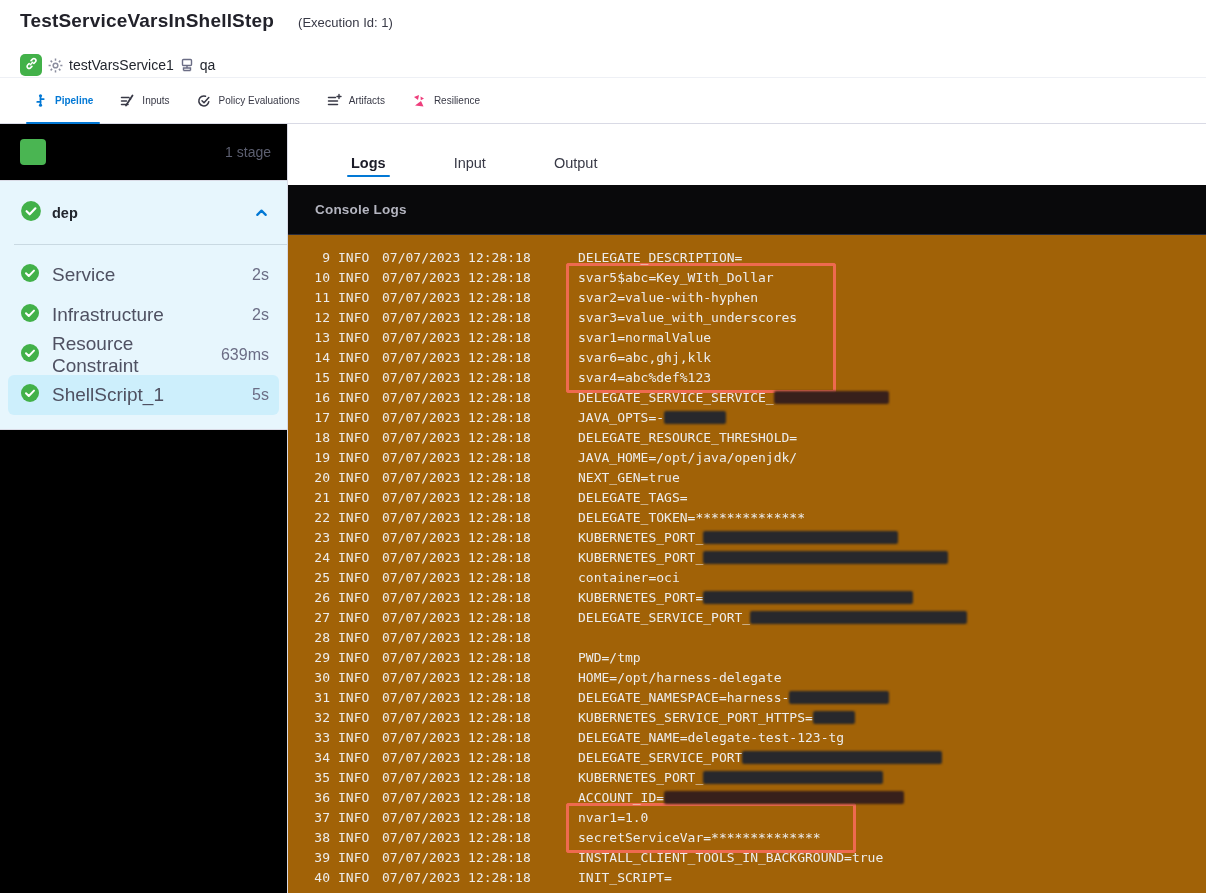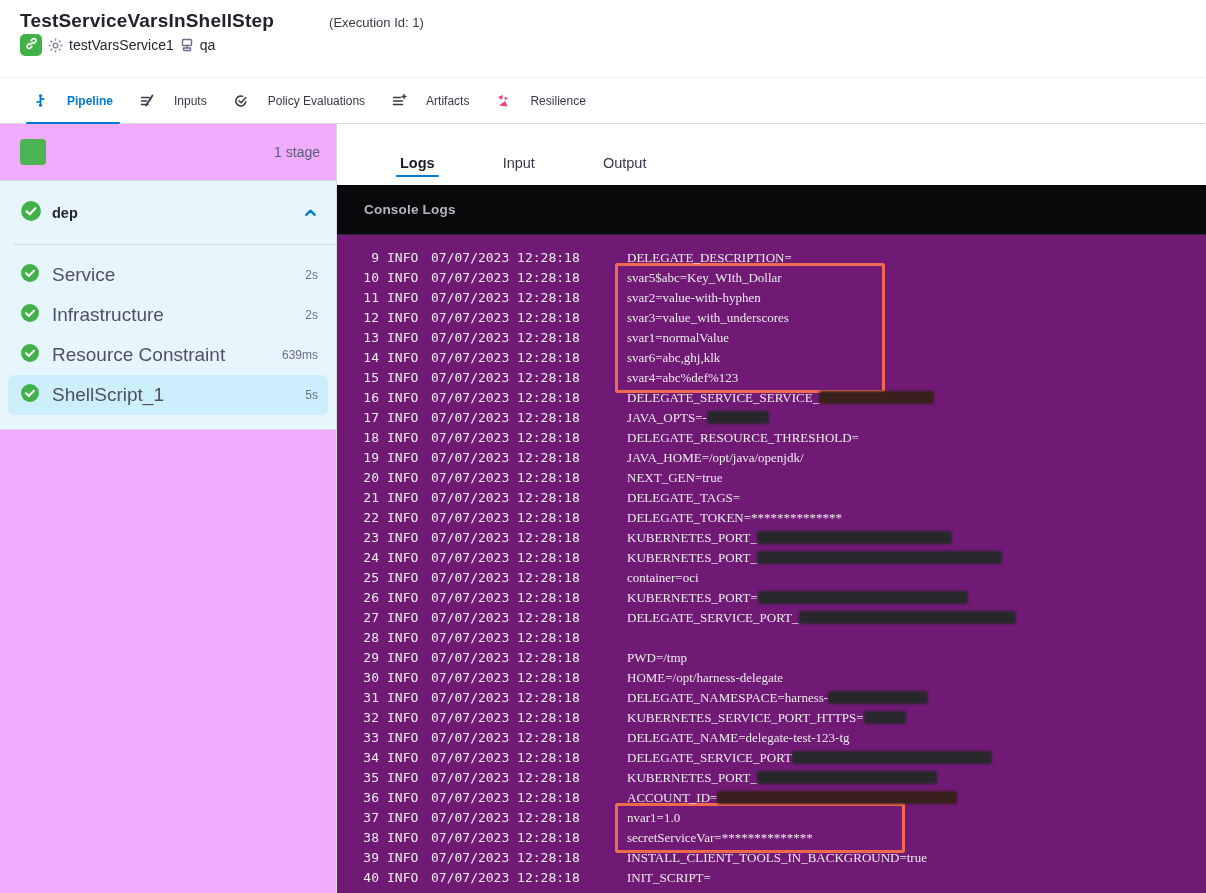--- a/index.html
+++ b/index.html
@@ -3,70 +3,70 @@
 <meta charset="utf-8">
 <style>
   * { margin:0; padding:0; box-sizing:border-box; }
   html,body { width:1206px; height:893px; overflow:hidden; background:#fff;
     font-family:"Liberation Sans","DejaVu Sans",sans-serif; }
 
   
   .app-header { height:78px; background:#fff; padding:10px 20px 0 20px; border-bottom:1px solid #eef0f5; }
   .title-row { display:flex; align-items:baseline; gap:24px; }
   .page-title { font-size:19px; font-weight:700; color:#22222a; letter-spacing:.2px; }
-  .exec-id { font-size:13px; color:#383946;margin-left:31px; }
-  .meta-row { display:flex; align-items:center; gap:5px; margin-top:2px; }
+  .exec-id { font-size:13px; color:#383946; }
+  .meta-row { display:flex; align-items:center; gap:5px; margin-top:22px; }
   .svc-badge { width:22px; height:22px; border-radius:5px; background:#42b149; display:flex; align-items:center; justify-content:center; }
   .meta-ico { color:#6b6d85; display:flex; align-items:center; }
   .meta-text { font-size:14px; color:#22262e; }
 
   
   .tab-bar { height:46px; background:#fff; border-bottom:1px solid #d9dae5; display:flex; align-items:stretch; padding-left:20px; }
-  .main-tab { display:flex; align-items:center; gap:19px; padding:0 13px; font-size:12px; font-weight:500;
+  .main-tab { display:flex; align-items:center; gap:7px; padding:0 13px; font-size:10px; font-weight:500;
     color:#383946; position:relative; cursor:pointer; }
   .main-tab.active { color:#0278d5; font-weight:700; }
   .main-tab.active::after { content:""; position:absolute; left:6px; right:6px; bottom:-1px; height:2.5px; background:#0278d5; border-radius:2px; }
   .main-tab .ico { display:flex; align-items:center; }
 
   
   .content { display:flex; height:769px; }
-  .sidebar { width:337px; border-right:1px solid #d9dae5; background:#f0abfc; display:flex; flex-direction:column; }
+  .sidebar { width:288px; border-right:1px solid #d9dae5; background:#000000; display:flex; flex-direction:column; }
   .mainpane { flex:1; display:flex; flex-direction:column; min-width:0; }
 
   
   .stage-summary { height:57px; border-bottom:1px solid #d9dae5; display:flex; align-items:center; padding:0 16px 0 20px; }
   .stage-square { width:26px; height:26px; border-radius:4px; background:#4ab552; }
   .stage-count { margin-left:auto; font-size:14px; color:#5c5f70; }
   .stage-section { background:#e7f6fd; border-bottom:1px solid #d9dae5; padding-bottom:14px; }
   .stage-header { height:63px; display:flex; align-items:center; padding:0 18px 0 20px; cursor:pointer; }
   .stage-name { margin-left:10px; font-size:14.5px; font-weight:600; color:#22262e; }
   .stage-chevron { margin-left:auto; color:#0278d5; display:flex; }
   .stage-divider { height:1px; background:#c9d9e2; margin:0 0 10px 14px; }
   .step-item { height:40px; margin:0 8px; padding:0 10px 0 12px; display:flex; align-items:center; border-radius:6px; cursor:pointer; }
   .step-item.selected { background:#cdeffc; }
   .step-label { margin-left:12px; font-size:19px; color:#4f5162; }
-  .step-duration { margin-left:auto; font-size:12px; color:#6b6d85; }
+  .step-duration { margin-left:auto; font-size:16px; color:#6b6d85; }
 
   
   .log-tabs { height:61px; background:#fff; display:flex; align-items:flex-end; padding:0 0 0 27px; }
   .log-tab { font-size:14.5px; color:#383946; padding:0 4px 14px 4px; margin-right:28px; position:relative; cursor:pointer;margin-left:32px; }
   .log-tab.active { font-weight:700; color:#1c1c28; }
   .log-tab.active::after { content:""; position:absolute; left:0; right:0; bottom:8px; height:2.5px; background:#0278d5; border-radius:2px; }
 
-  .console { flex:1; background:#701a75; display:flex; flex-direction:column; min-height:0; }
+  .console { flex:1; background:#a16207; display:flex; flex-direction:column; min-height:0; }
   .console-header { height:50px; background:#09090b; border-bottom:1px solid #2a2d3d; display:flex; align-items:center; padding-left:27px; }
   .console-title { font-size:13.5px; font-weight:700; color:#b4b5c0; letter-spacing:.2px; }
   .log-area { flex:1; padding-top:13px; overflow:hidden; font-family:"DejaVu Sans Mono","Liberation Mono",monospace; }
 
   .log-line { display:flex; height:20px; line-height:20px; font-size:13px; color:#ececec; white-space:pre; }
   .ln  { width:42px; text-align:right; flex:none; }
   .lvl { margin-left:8px; width:32px; flex:none; }
   .ts  { margin-left:12px; width:149px; flex:none; }
   .msg-slot { margin-left:47px; position:relative; }
-  .msg-text { position:relative; z-index:1;font-family:Liberation Serif, serif; }
+  .msg-text { position:relative; z-index:1; }
   .lnk { text-decoration:underline; text-underline-offset:3px; }
   .redact { display:inline-block; height:13px; background:#28282c; border-radius:2px; vertical-align:-2px; filter:blur(1.1px); }
   .redact.red { background:#38201b; }
 
   .hl-box { position:absolute; top:0; bottom:0; left:-12px; z-index:0;
     border-left:3.5px solid #ee6a4f; border-right:3.5px solid #ee6a4f; }
   .hl-box.first { top:-5px; border-top:3.5px solid #ee6a4f; border-top-left-radius:3px; border-top-right-radius:3px; }
   .hl-box.last  { bottom:-5px; border-bottom:3.5px solid #ee6a4f; border-bottom-left-radius:3px; border-bottom-right-radius:3px; }
 </style>
 </head>

